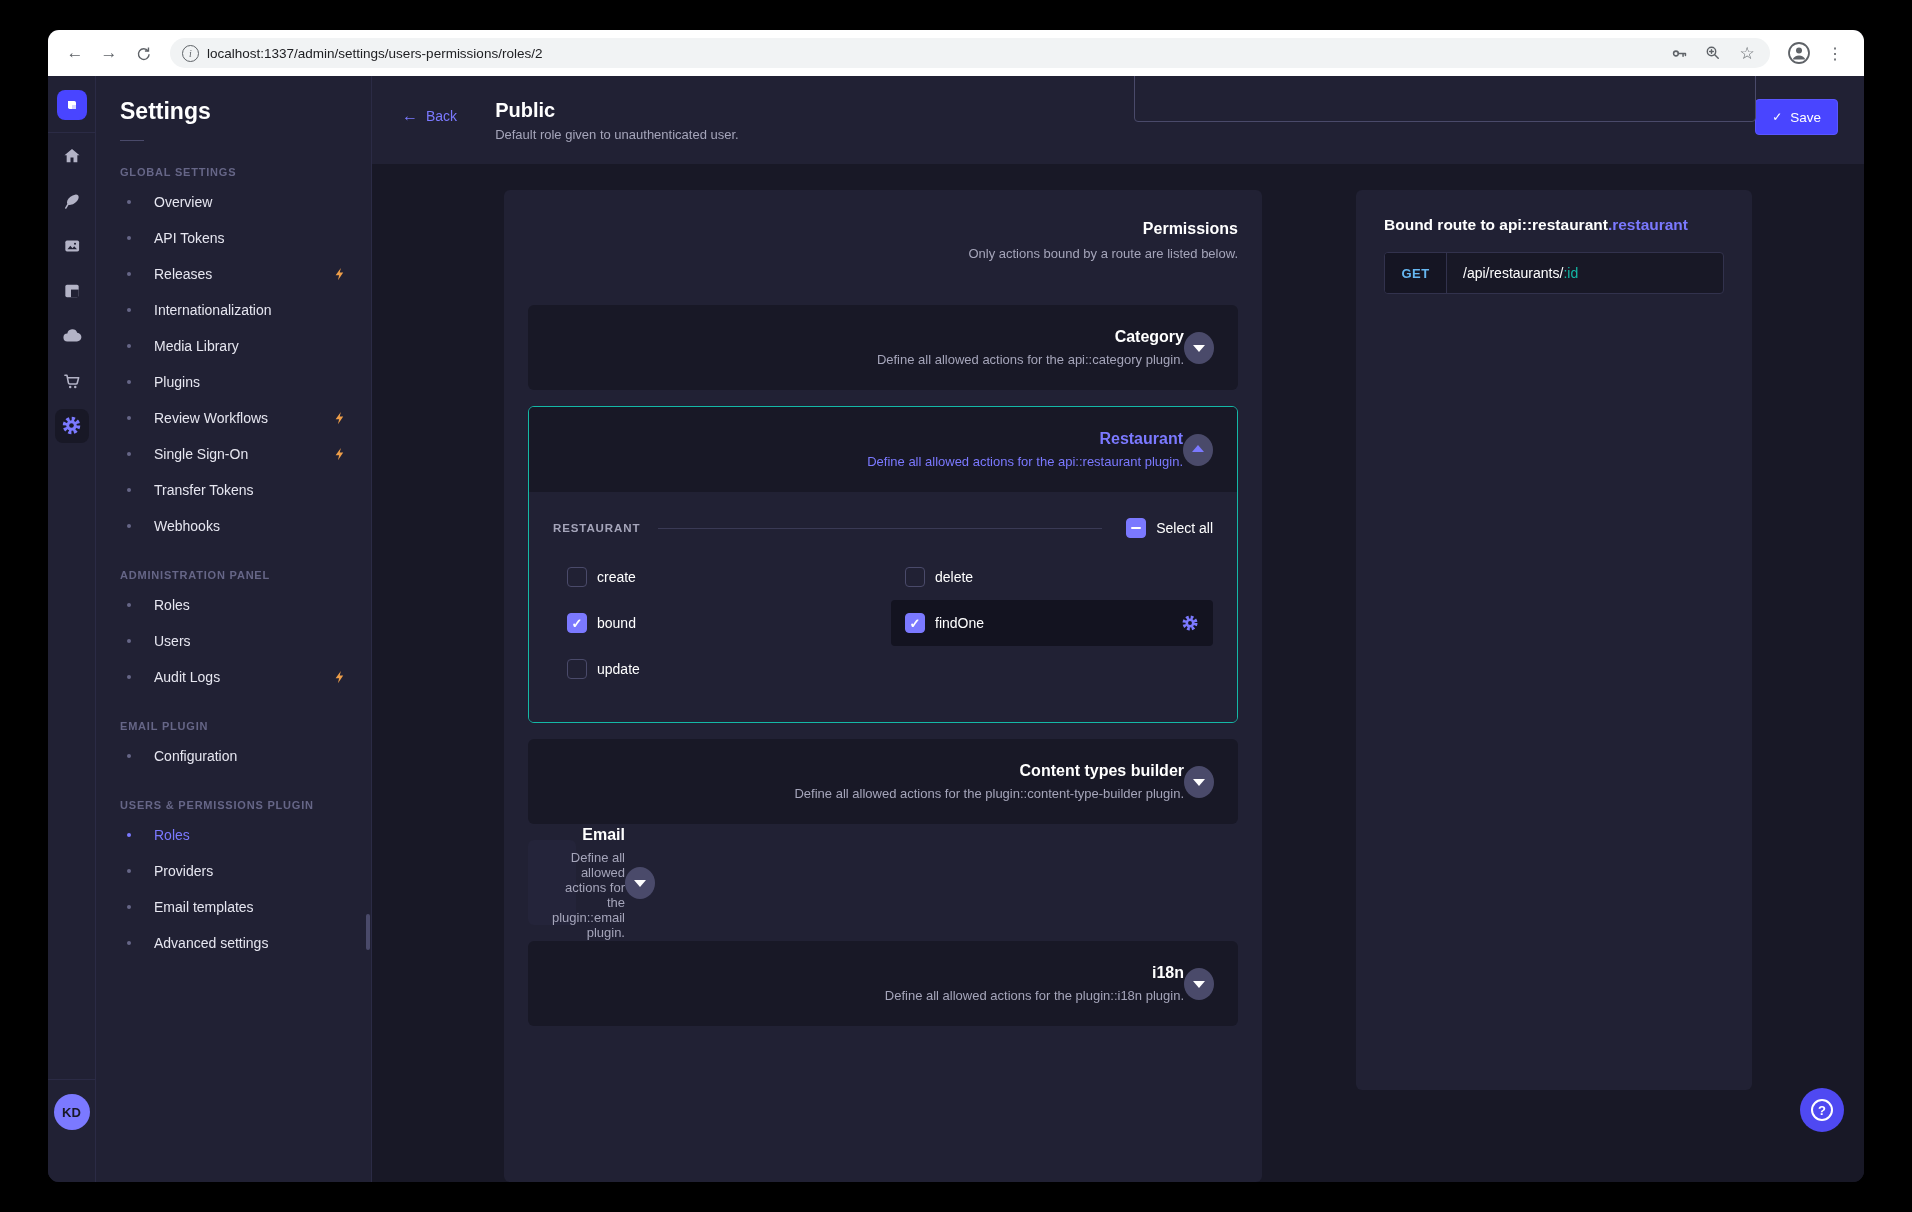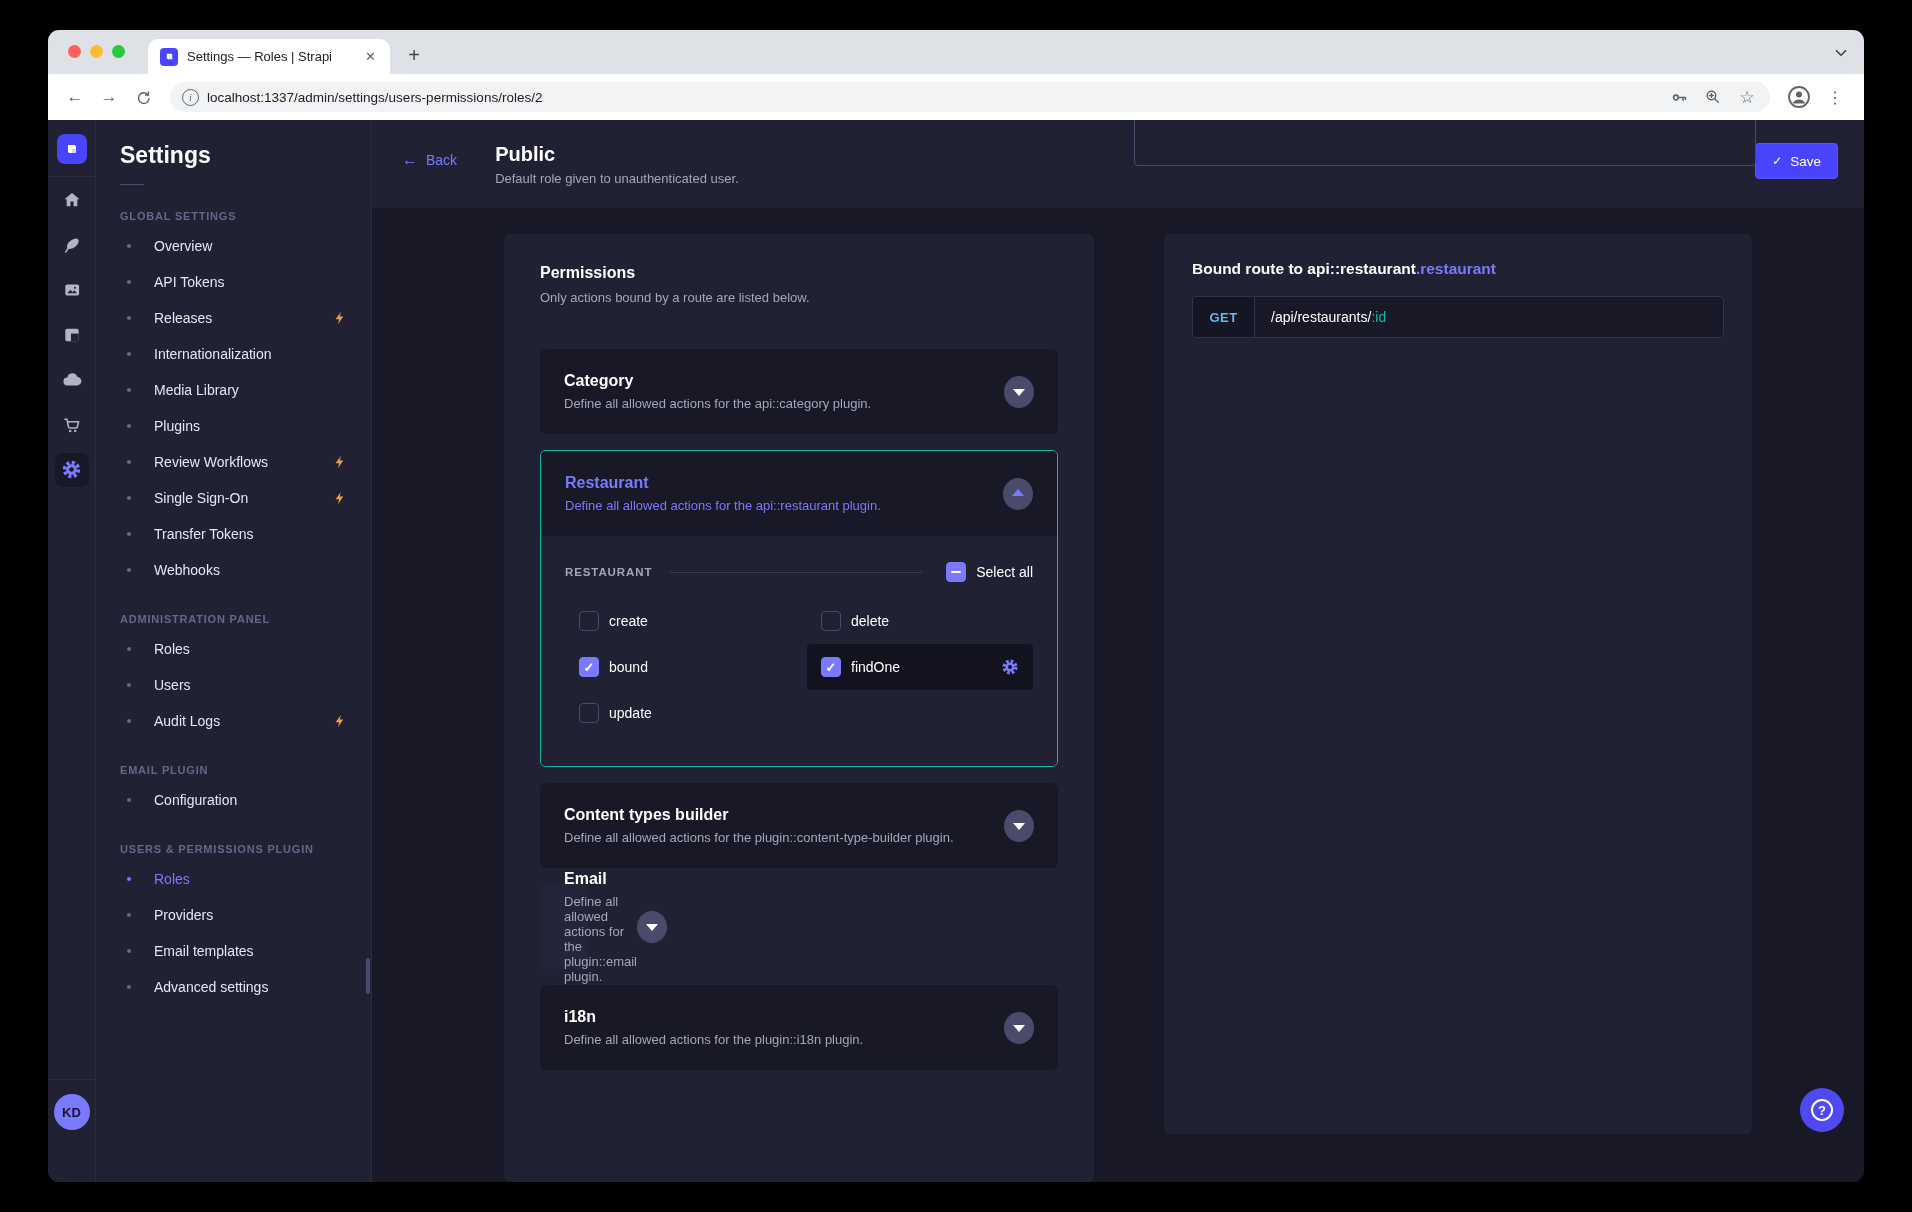--- a/index.html
+++ b/index.html
@@ -59,21 +59,21 @@
   .back-arrow { font-size:16px; }
   .hdr-text { margin-left:38px; }
   .hdr-title { font-size:20px; font-weight:bold; color:#fff; }
   .hdr-sub { font-size:13px; color:#a5a5ba; margin-top:5px; }
   .save-btn { margin-left:auto; background:#4945ff; border:1px solid #5a56ff; color:#fff; font-size:13.5px; border-radius:4px; height:36px; padding:0 16px; display:flex; align-items:center; gap:8px; margin-top:-6px; font-family:"Liberation Sans", sans-serif; }
   .save-check { font-size:12px; }
   .input-fragment { position:absolute; left:762px; width:622px; top:-26px; height:72px; border:1px solid #4a4a6a; border-radius:4px; }
 
   .content { flex:1; display:flex; gap:70px; padding:26px 112px 0 132px; overflow:hidden; }
 
-  .perm-panel { width:590px; flex:0 0 auto; background:#212134; border-radius:6px; padding:30px 36px 24px; }
+  .perm-panel { width:758px; flex:0 0 auto; background:#212134; border-radius:6px; padding:30px 24px 24px;text-align:right; }
   .perm-title { font-size:16px; font-weight:bold; color:#fff; }
   .perm-sub { font-size:13px; color:#a5a5ba; margin-top:8px; }
   .acc-list { margin-top:44px; display:flex; flex-direction:column; gap:16px; }
   .card { border-radius:6px; display:flex; align-items:center; padding:20px 24px; min-height:85px; }
   .card.dark { background:#181826; }
   .card.light { background:#24243a; }
   .card-title { font-size:16px; font-weight:bold; color:#fff; }
   .card-desc { font-size:13px; color:#a5a5ba; margin-top:6px; }
   .card-text { flex:1; }
   .toggle { width:30px; height:32px; border-radius:50%; background:#4a4a6a; border:none; display:flex; align-items:center; justify-content:center; flex:0 0 auto; }
@@ -95,61 +95,38 @@
   .cb.indeterminate { background:#7b79ff; border-color:#7b79ff; }
   .cb-dash { width:10px; height:2.5px; background:#fff; border-radius:1px; }
 
   .action-grid { margin-top:16px; display:grid; grid-template-columns:1fr 1fr; column-gap:16px; }
   .action-cell { display:flex; align-items:center; gap:10px; padding:13px 14px; border-radius:4px; }
   .action-label { font-size:14px; color:#fff; }
   .action-cell.selected { background:#131320; }
   .cell-gear { margin-left:auto; }
 
   
-  .route-panel { flex:1; background:#212134; border-radius:6px; padding:26px 28px; height:900px; }
+  .route-panel { flex:1; background:#212134; border-radius:6px; padding:26px 28px; height:900px;margin-left:24px; }
   .route-title { font-size:15.5px; font-weight:bold; color:#fff; }
   .route-title .hl { color:#7b79ff; }
   .route-box { margin-top:18px; display:flex; align-items:stretch; height:42px; border:1px solid #32324d; border-radius:4px; background:#181826; overflow:hidden; }
   .route-method { width:62px; background:#151523; border-right:1px solid #32324d; color:#66b7f1; font-size:13px; font-weight:bold; letter-spacing:.5px; display:flex; align-items:center; justify-content:center; flex:0 0 auto; }
   .route-path { display:flex; align-items:center; padding-left:16px; font-size:14px; color:#fff; }
   .route-param { color:#14b8a6; }
 
   .help-fab { position:absolute; right:20px; bottom:50px; width:44px; height:44px; border-radius:50%; background:#4f49f2; border:none; display:flex; align-items:center; justify-content:center; }
   .help-q { width:22px; height:22px; border:2px solid #fff; border-radius:50%; color:#fff; font-size:13px; font-weight:bold; display:flex; align-items:center; justify-content:center; }
 
   svg { display:block; }
 </style>
 </head>
 <body>
 
 <div class="window">
 
-  <div class="tabbar">
-    <div class="lights">
-      <span class="light red"></span>
-      <span class="light yellow"></span>
-      <span class="light green"></span>
-    </div>
-    <div class="tab">
-      <span class="favicon">
-        <svg width="11" height="11" viewBox="0 0 24 24">
-            <path fill="#fff" d="M6 6h9.5A2.5 2.5 0 0 1 18 8.5V18h-9.5A2.5 2.5 0 0 1 6 15.5Z"></path>
-            <path fill="#c9c8ff" d="M12 12h6v6h-6z" opacity=".55"></path>
-          </svg>
-      </span>
-      <span class="tab-title">Settings — Roles | Strapi</span>
-      <span class="tab-close">✕</span>
-    </div>
-    <span class="newtab">+</span>
-    <span class="tab-chevron">
-      <svg width="18" height="18" viewBox="0 0 24 24">
-          <path d="M6 9l6 6 6-6" fill="none" stroke="#44474a" stroke-width="2.2" stroke-linecap="round" stroke-linejoin="round"></path>
-        </svg>
-    </span>
-  </div>
 
   <div class="urlbar">
     <span class="nav-btn">←</span>
     <span class="nav-btn">→</span>
     <span class="nav-btn">
       <svg width="17" height="17" viewBox="0 0 24 24">
           <path d="M18.5 8.5A7.5 7.5 0 1 0 19.9 13" fill="none" stroke="#5f6368" stroke-width="2"></path>
           <path d="M19 3.5v5h-5" fill="none" stroke="#5f6368" stroke-width="2"></path>
         </svg>
     </span>

